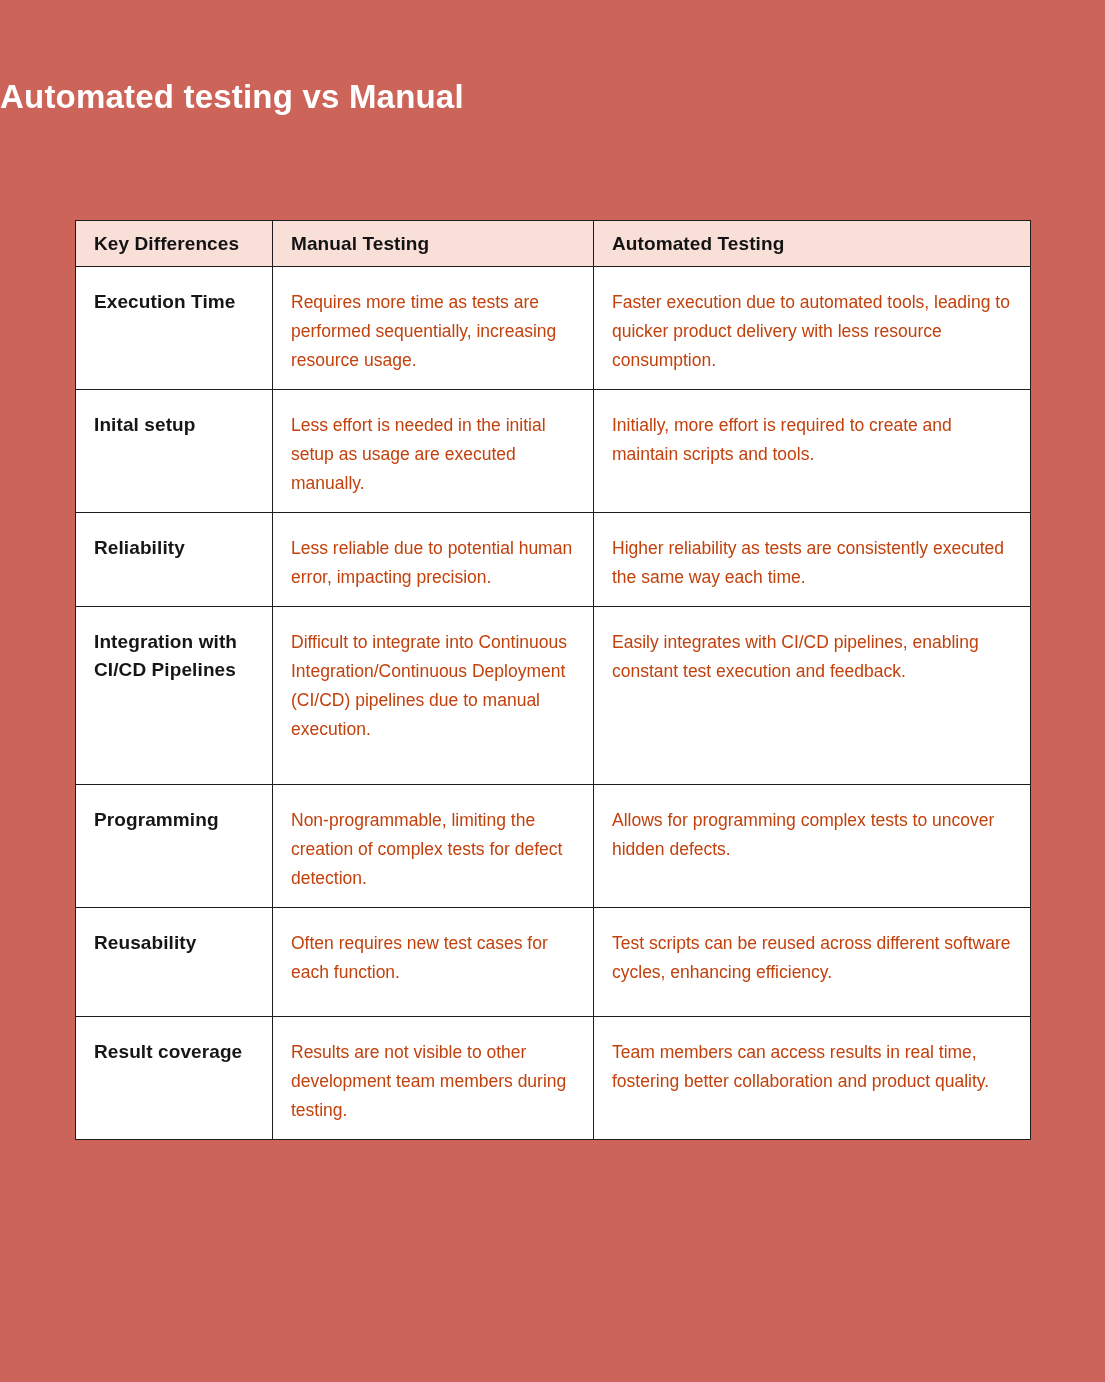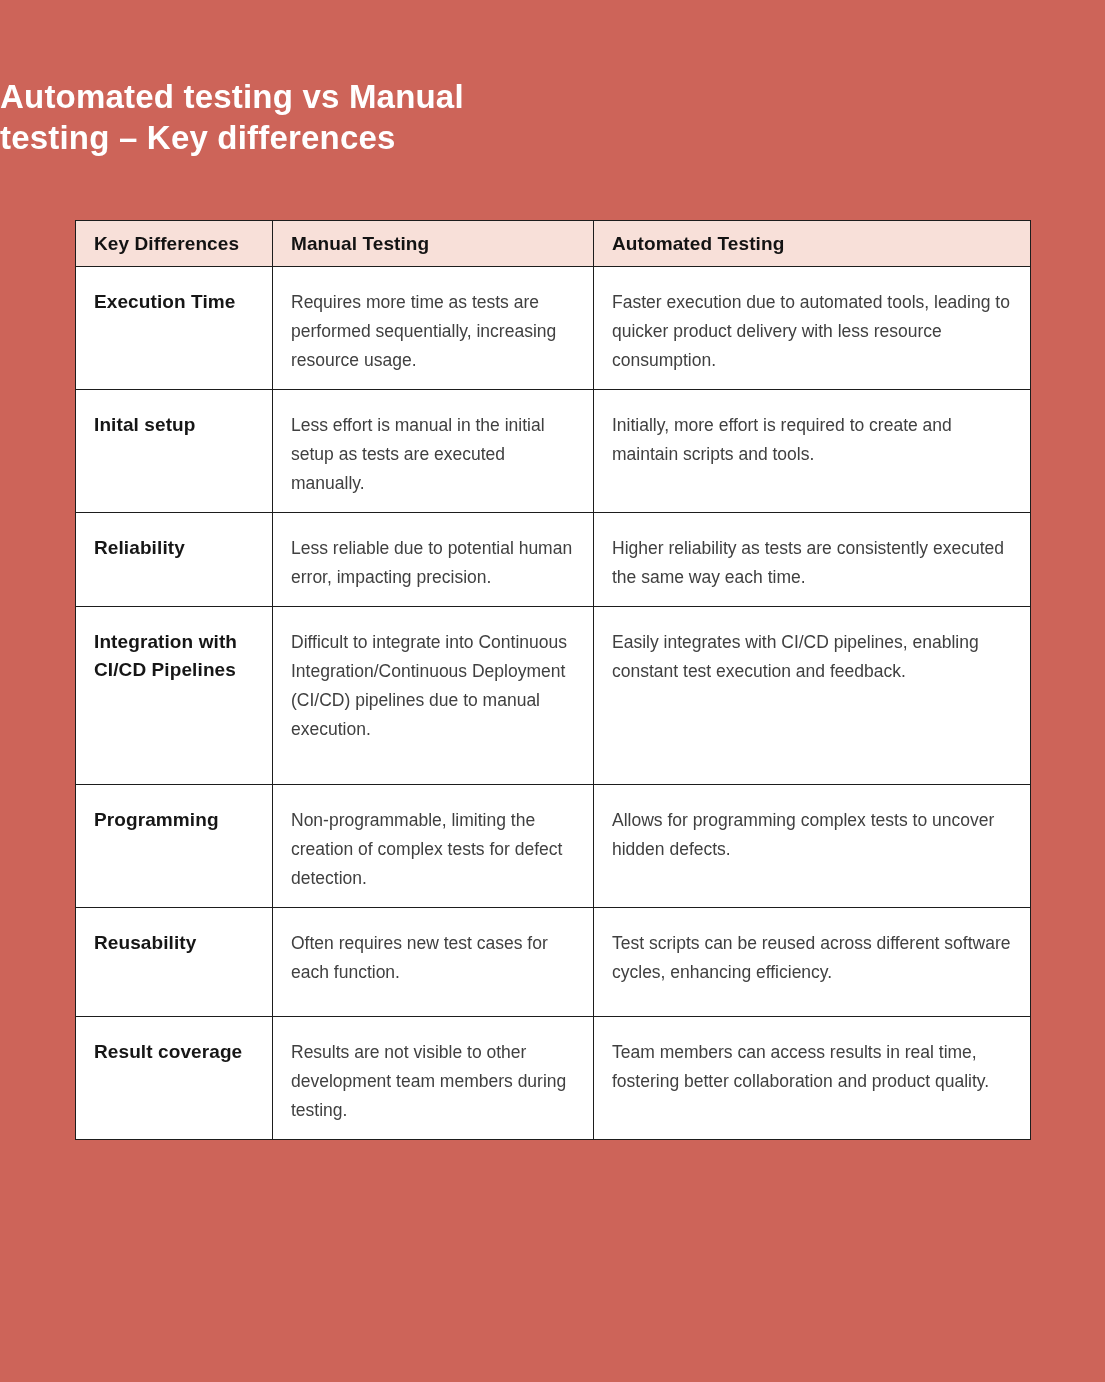--- a/index.html
+++ b/index.html
@@ -53,29 +53,28 @@
   td.feature {
     font-weight: bold;
     font-size: 19px;
     line-height: 28px;
     color: #161616;
     letter-spacing: 0.1px;
   }
   td.desc {
     font-size: 17.5px;
     line-height: 29px;
-    color: #404040;
+    color: #c2410c;
   }
 </style>
 </head>
 <body style="background: rgb(205, 100, 89);">
 
 <div class="title" style="color: rgb(255, 255, 255);">
   <div>Automated testing vs Manual</div>
-  <div>testing – Key differences</div>
 </div>
 
 <table class="compare">
   <colgroup>
     <col style="width:197px">
     <col style="width:321px">
     <col style="width:437px">
   </colgroup>
   <thead>
     <tr>
@@ -85,21 +84,21 @@
     </tr>
   </thead>
   <tbody>
     <tr style="height:113px">
       <td class="feature">Execution Time</td>
       <td class="desc">Requires more time as tests are performed sequentially, increasing resource usage.</td>
       <td class="desc">Faster execution due to automated tools, leading to quicker product delivery with less resource consumption.</td>
     </tr>
     <tr style="height:111px">
       <td class="feature">Inital setup</td>
-      <td class="desc">Less effort is manual in the initial setup as tests are executed manually.</td>
+      <td class="desc">Less effort is needed in the initial setup as usage are executed manually.</td>
       <td class="desc">Initially, more effort is required to create and maintain scripts and tools.</td>
     </tr>
     <tr style="height:92px">
       <td class="feature">Reliability</td>
       <td class="desc">Less reliable due to potential human error, impacting precision.</td>
       <td class="desc">Higher reliability as tests are consistently executed the same way each time.</td>
     </tr>
     <tr style="height:178px">
       <td class="feature">Integration with CI/CD Pipelines</td>
       <td class="desc">Difficult to integrate into Continuous Integration/Continuous Deployment (CI/CD) pipelines due to manual execution.</td>

